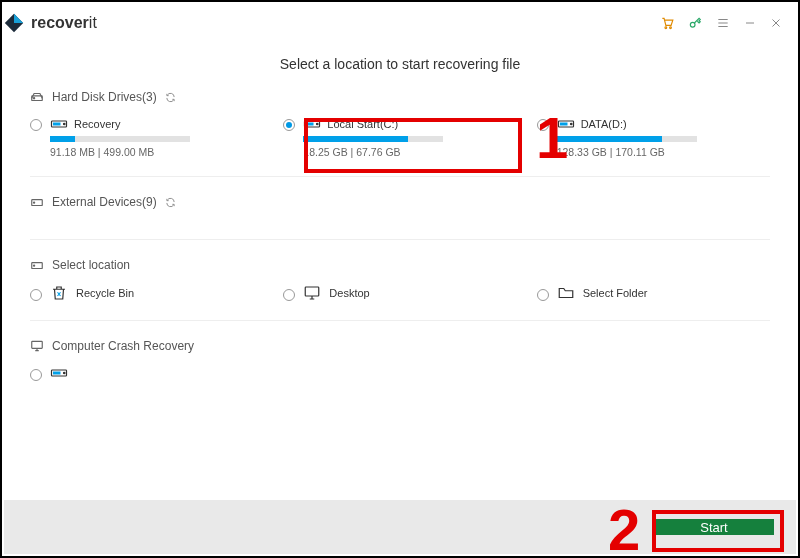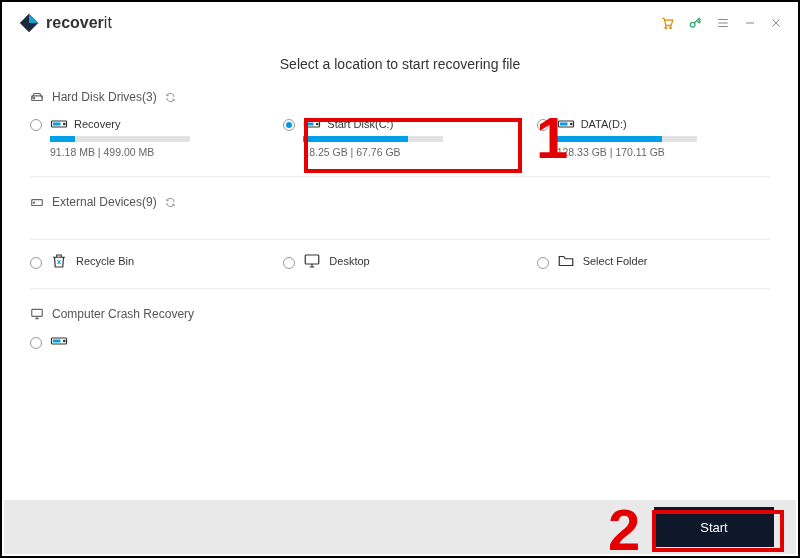--- a/index.html
+++ b/index.html
@@ -1,17 +1,17 @@
 <!DOCTYPE html>
 <html><head>
 <meta charset="utf-8">
 <style>
   * { margin: 0; padding: 0; box-sizing: border-box; font-family: -apple-system, BlinkMacSystemFont, "Segoe UI", Arial, sans-serif; }
   body { width: 800px; height: 558px; background: #fff; position: relative; border: 2px solid #000; overflow: hidden; }
-  .header { display: flex; align-items: center; justify-content: space-between; padding: 10px 16px 8px 16px; }
+  .header { display: flex; align-items: center; justify-content: space-between; padding: 10px 16px 8px 1px; }
   .brand { display: flex; align-items: center; gap: 6px; }
   .brand-text { font-size: 16px; color: #333; }
   .brand-text .bold { font-weight: 700; }
   .toolbar { display: flex; align-items: center; gap: 14px; }
   .toolbar span, .toolbar svg { color: #888; font-size: 14px; }
   .title-row { text-align: center; font-size: 14px; color: #333; margin: 14px 0 4px 0; }
   .content { padding: 0 28px; }
   .section { margin-top: 12px; border-bottom: 1px solid #eee; padding-bottom: 18px; }
   .section:last-of-type { border-bottom: none; }
   .section-header { display: flex; align-items: center; gap: 8px; color: #555; font-size: 12px; padding: 6px 0 12px 0; }
@@ -21,21 +21,21 @@
   .radio { width: 12px; height: 12px; border: 1px solid #999; border-radius: 50%; margin-top: 3px; display: inline-flex; align-items: center; justify-content: center; flex: 0 0 12px; }
   .radio.selected::after { content: ""; width: 6px; height: 6px; background: #0099e5; border-radius: 50%; display: block; }
   .drive-body { display: flex; flex-direction: column; gap: 4px; justify-content: space-between; }
   .drive-top { display: flex; align-items: center; gap: 6px; }
   .drive-label { font-size: 11px; color: #333; }
   .bar { width: 140px; height: 6px; background: #e2e2e2; position: relative; }
   .bar-fill { position: absolute; left: 0; top: 0; bottom: 0; background: #00a0e9; }
   .drive-usage { font-size: 10.5px; color: #666; }
   .loc-label { font-size: 11px; color: #333; }
   .footer { position: absolute; left: 2px; right: 2px; bottom: 2px; height: 54px; background: #e9e9e9; display: flex; align-items: center; justify-content: flex-end; padding-right: 22px; }
-  .start-btn { width: 120px; height: 40px; background: #0f172a; color: #fff; font-size: 13px; display: flex; align-items: center; justify-content: center; border: none; cursor: pointer; }
+  .start-btn { width: 120px; height: 16px; background: #15803d; color: #fff; font-size: 13px; display: flex; align-items: center; justify-content: center; border: none; cursor: pointer; }
   .anno { position: absolute; pointer-events: none; }
   .anno-box1 { border: 4px solid #e40000; left: 302px; top: 116px; width: 218px; height: 55px; }
   .anno-1 { color: #e40000; font-weight: 800; font-size: 58px; left: 534px; top: 102px; font-family: Arial, sans-serif; }
   .anno-box2 { border: 4px solid #e40000; left: 650px; top: 508px; width: 132px; height: 42px; }
   .anno-2 { color: #e40000; font-weight: 800; font-size: 58px; left: 606px; top: 494px; font-family: Arial, sans-serif; }
 </style>
 </head>
 <body>
 
 <div class="header">
@@ -107,21 +107,21 @@
 
       <div class="item">
         <span class="radio selected"></span>
         <div class="drive-body">
           <div class="drive-top">
             <svg width="18" height="16" viewBox="0 0 24 20" fill="none" stroke="#333" stroke-width="1.6">
                 <rect x="2" y="6" width="20" height="8" rx="1"></rect>
                 <rect x="4" y="8" width="10" height="4" fill="#00a0e9" stroke="none"></rect>
                 <circle cx="19" cy="10" r="1" fill="#333"></circle>
               </svg>
-            <span class="drive-label">Start Disk(C:)</span>
+            <span class="drive-label">Local Start(C:)</span>
           </div>
           <div class="bar">
               <div class="bar-fill" style="width:75%"></div>
             </div>
           <span class="drive-usage">18.25  GB | 67.76   GB</span>
         </div>
       </div>
 
       <div class="item">
         <span class="radio"></span>
@@ -151,20 +151,27 @@
         </svg>
       <span>External Devices(9)</span>
       <svg width="11" height="11" viewBox="0 0 24 24" fill="none" stroke="#888" stroke-width="2">
           <path d="M20 11A8 8 0 0 0 5 7M4 13a8 8 0 0 0 15 4"></path>
           <path d="M4 4v4h4M20 20v-4h-4"></path>
         </svg>
     </div>
   </div>
 
   <div class="section">
+    <div class="section-header">
+      <svg width="14" height="14" viewBox="0 0 24 24" fill="none" stroke="#666" stroke-width="2">
+          <rect x="3" y="8" width="18" height="10" rx="1"></rect>
+          <circle cx="7" cy="13" r="1" fill="#666"></circle>
+        </svg>
+      <span>Select location</span>
+    </div>
     <div class="row">
       <div class="item simple">
         <span class="radio"></span>
         <svg class="bin-icon" width="18" height="18" viewBox="0 0 24 24" fill="none" stroke="#333" stroke-width="1.6">
             <path d="M4 7h16M9 7V4h6v3M6 7l1 13h10l1-13"></path>
             <path d="M10 11l4 5m0-5l-4 5" stroke="#00a0e9"></path>
           </svg>
         <span class="loc-label">Recycle Bin</span>
       </div>
       <div class="item simple">

